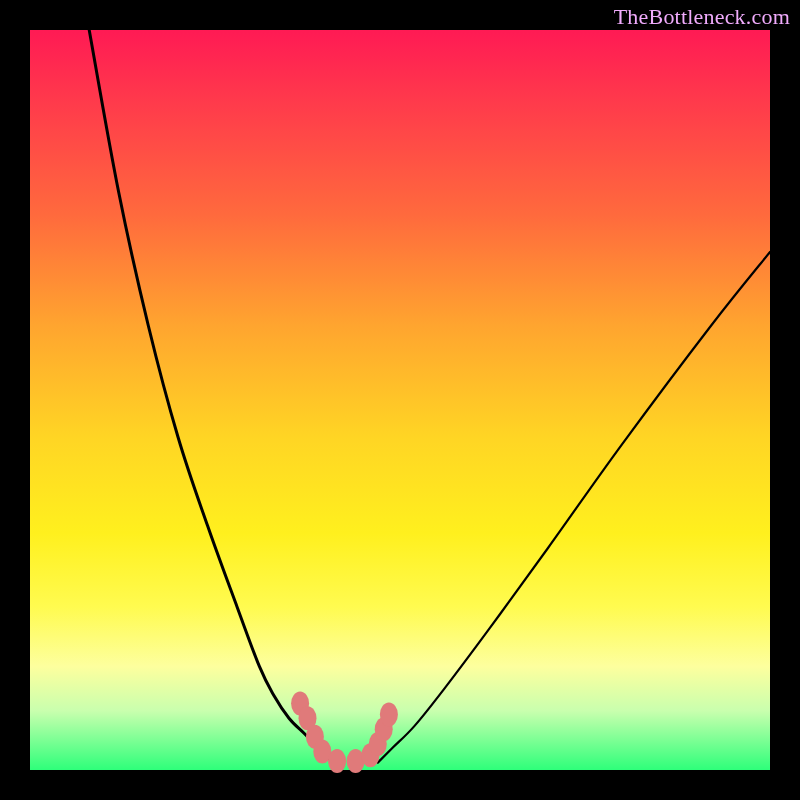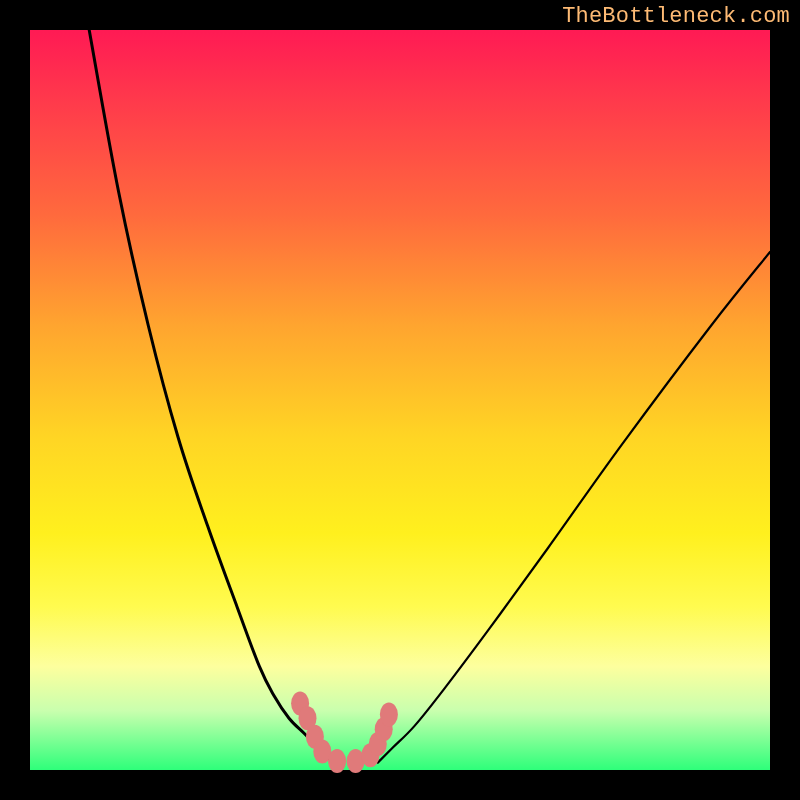--- a/index.html
+++ b/index.html
@@ -33,23 +33,23 @@
       #fff01e 68%,
       #fffb50 78%,
       #fdff9e 86%,
       #c9ffae 92%,
       #2eff7a 100%);
   }
   .watermark {
     position: absolute;
     top: 4px;
     right: 10px;
-    font-family: Liberation Mono, monospace;
+    font-family: Liberation Serif, serif;
     font-size: 22px;
-    color: #fdba74;
+    color: #f0abfc;
     letter-spacing: 0.2px;
     user-select: none;
   }
   svg.curves {
     position: absolute;
     left: 0;
     top: 0;
     width: 740px;
     height: 740px;
     overflow: visible;

